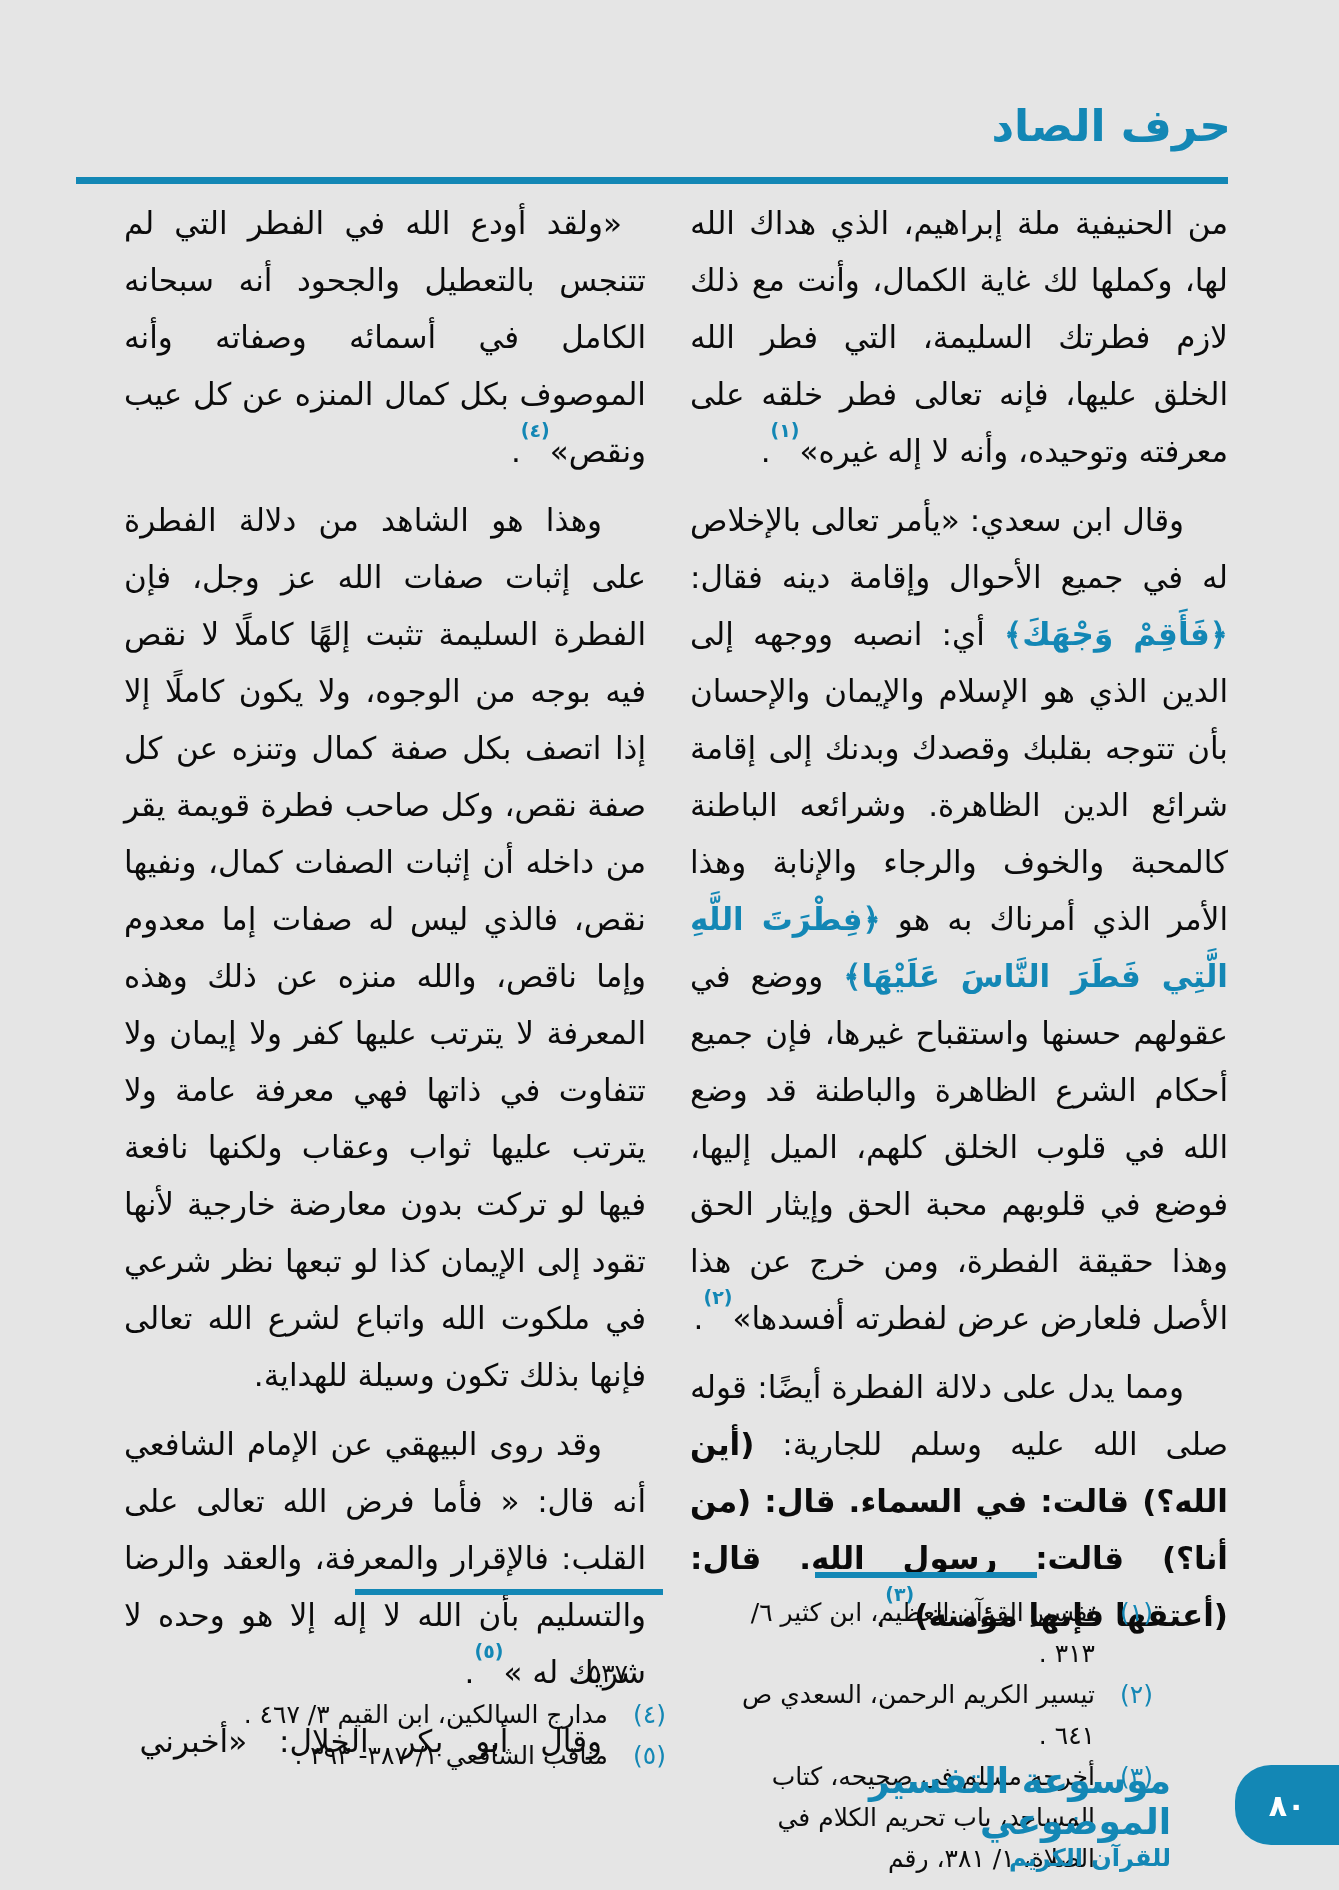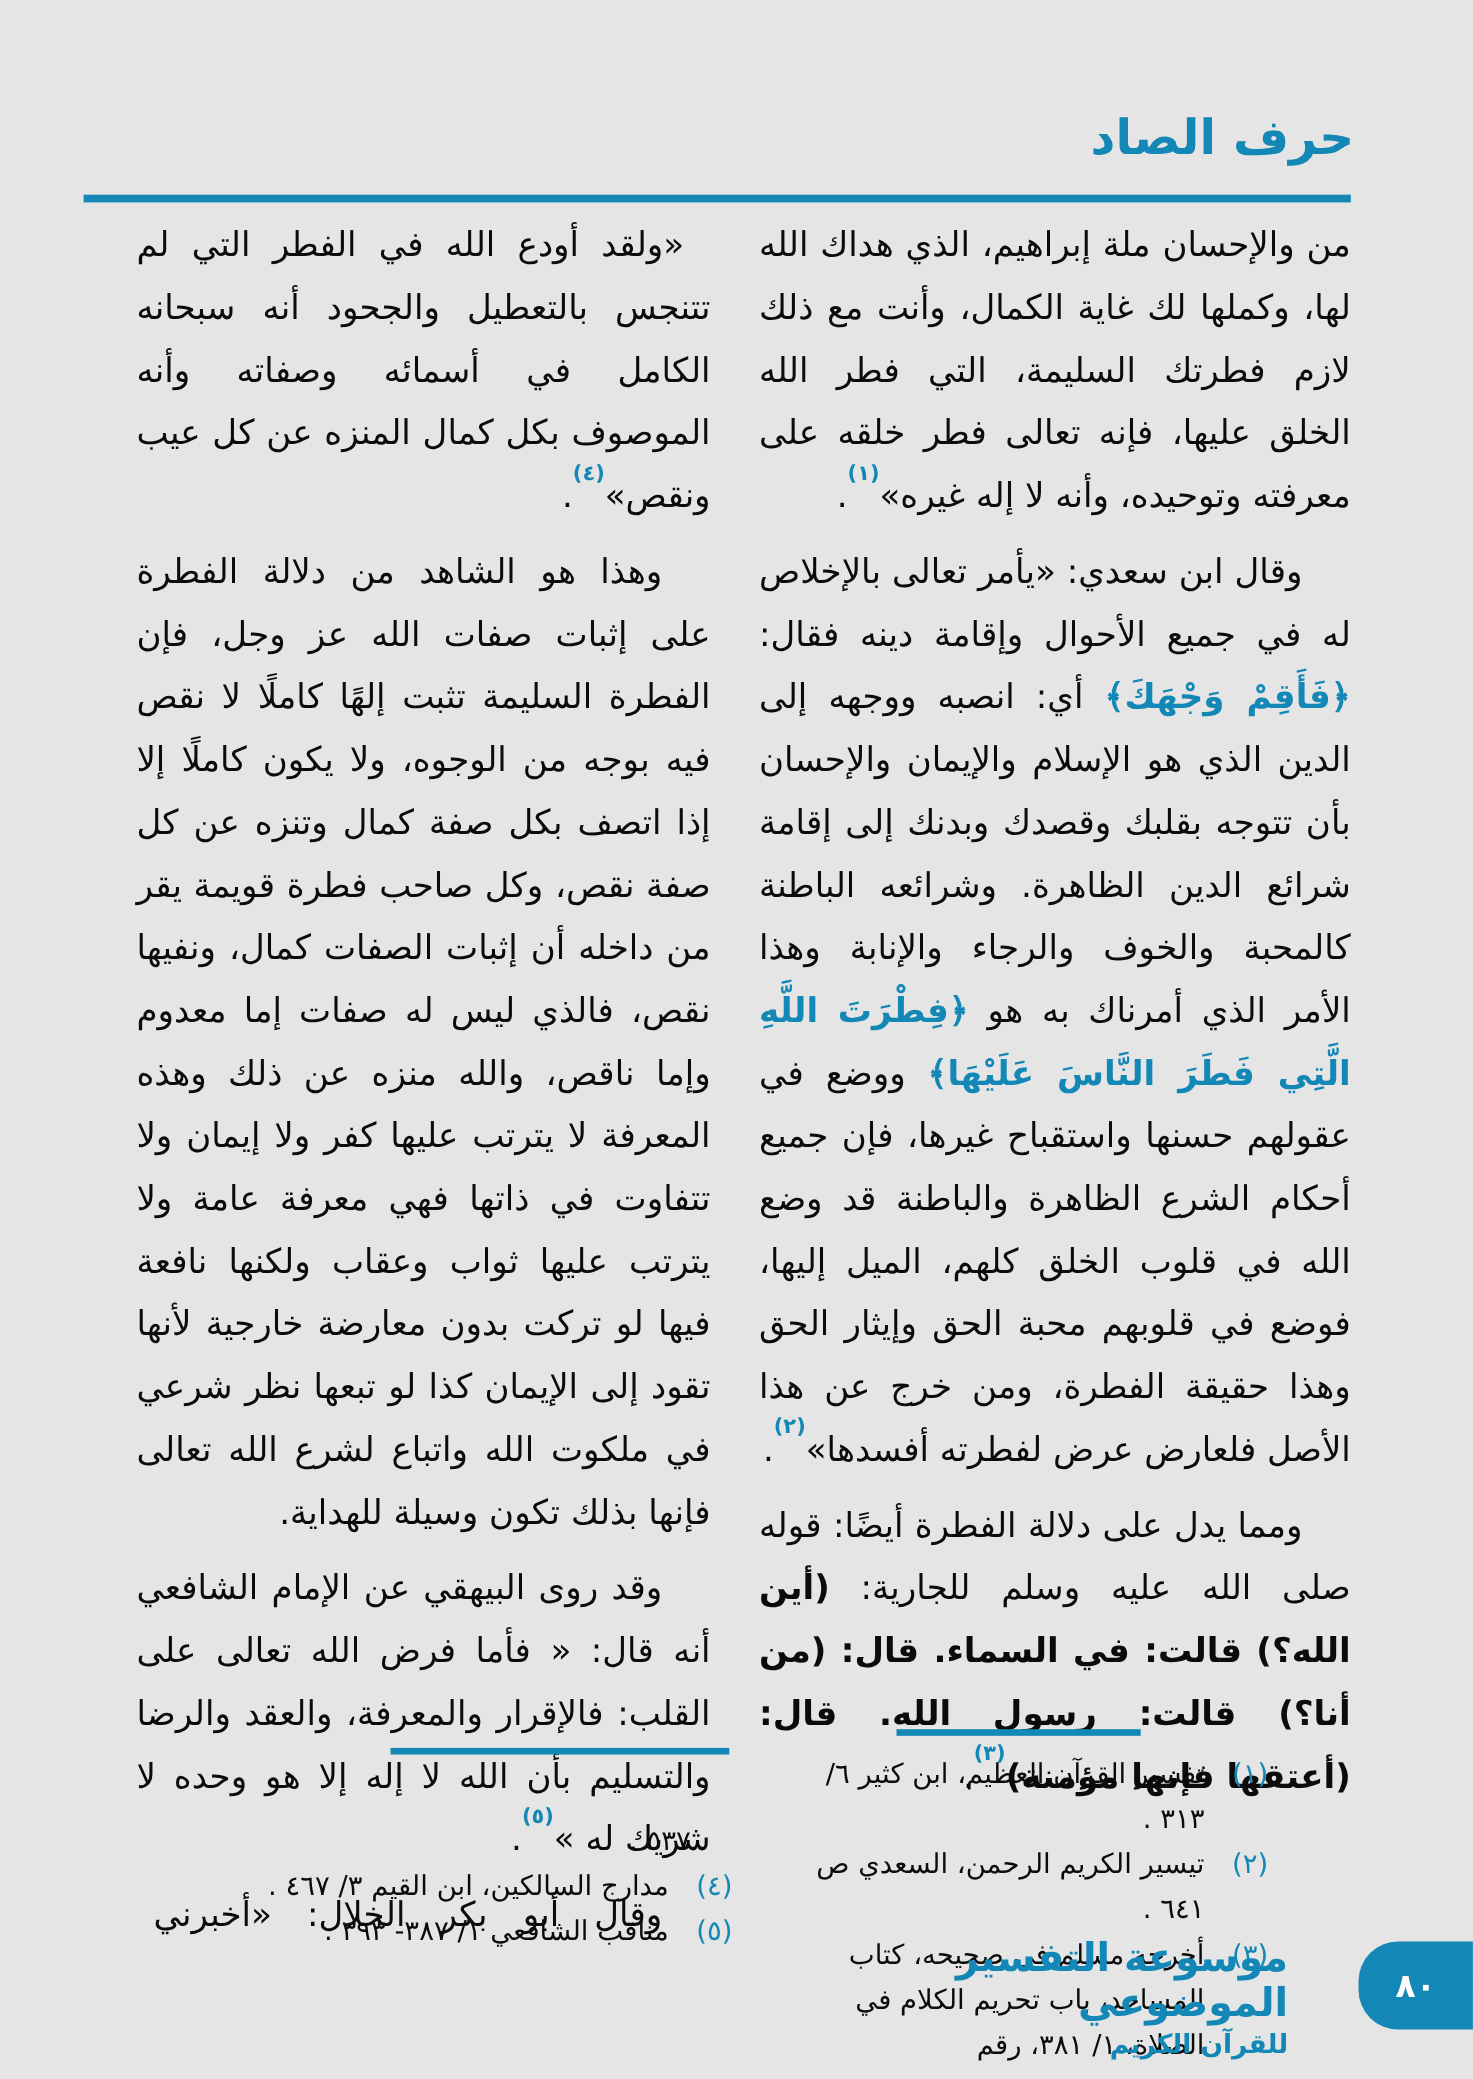--- a/index.html
+++ b/index.html
@@ -59,21 +59,21 @@
 </style>
 </head>
 <body>
 
 <div class="page">
 
   <div class="chapter-title">حرف الصاد</div>
   <div class="header-rule"></div>
 
   <div class="col col-right">
-    <p class="para no-indent"><span>من والإحسان ملة إبراهيم، الذي هداك الله لها، وكملها لك غاية الكمال، وأنت مع ذلك لازم فطرتك السليمة، التي فطر الله الخلق عليها، فإنه تعالى فطر خلقه على معرفته وتوحيده، وأنه لا إله غيره»</span><sup class="fnref">(١)</sup><span>.</span></p>
+    <p class="para no-indent"><span>من الحنيفية ملة إبراهيم، الذي هداك الله لها، وكملها لك غاية الكمال، وأنت مع ذلك لازم فطرتك السليمة، التي فطر الله الخلق عليها، فإنه تعالى فطر خلقه على معرفته وتوحيده، وأنه لا إله غيره»</span><sup class="fnref">(١)</sup><span>.</span></p>
     <p class="para"><span>وقال ابن سعدي: «يأمر تعالى بالإخلاص له في جميع الأحوال وإقامة دينه فقال: </span><span class="verse">﴿فَأَقِمْ وَجْهَكَ﴾</span><span> أي: انصبه ووجهه إلى الدين الذي هو الإسلام والإيمان والإحسان بأن تتوجه بقلبك وقصدك وبدنك إلى إقامة شرائع الدين الظاهرة. وشرائعه الباطنة كالمحبة والخوف والرجاء والإنابة وهذا الأمر الذي أمرناك به هو </span><span class="verse">﴿فِطْرَتَ اللَّهِ الَّتِي فَطَرَ النَّاسَ عَلَيْهَا﴾</span><span> ووضع في عقولهم حسنها واستقباح غيرها، فإن جميع أحكام الشرع الظاهرة والباطنة قد وضع الله في قلوب الخلق كلهم، الميل إليها، فوضع في قلوبهم محبة الحق وإيثار الحق وهذا حقيقة الفطرة، ومن خرج عن هذا الأصل فلعارض عرض لفطرته أفسدها»</span><sup class="fnref">(٢)</sup><span>.</span></p>
     <p class="para"><span>ومما يدل على دلالة الفطرة أيضًا: قوله صلى الله عليه وسلم للجارية: </span><span class="hadith">(أين الله؟) قالت: في السماء. قال: (من أنا؟) قالت: رسول الله. قال: (أعتقها فإنها مؤمنة)</span><sup class="fnref">(٣)</sup><span>.</span></p>
   </div>
 
   <div class="col col-left">
     <p class="para small-indent"><span>«ولقد أودع الله في الفطر التي لم تتنجس بالتعطيل والجحود أنه سبحانه الكامل في أسمائه وصفاته وأنه الموصوف بكل كمال المنزه عن كل عيب ونقص»</span><sup class="fnref">(٤)</sup><span>.</span></p>
     <p class="para"><span>وهذا هو الشاهد من دلالة الفطرة على إثبات صفات الله عز وجل، فإن الفطرة السليمة تثبت إلهًا كاملًا لا نقص فيه بوجه من الوجوه، ولا يكون كاملًا إلا إذا اتصف بكل صفة كمال وتنزه عن كل صفة نقص، وكل صاحب فطرة قويمة يقر من داخله أن إثبات الصفات كمال، ونفيها نقص، فالذي ليس له صفات إما معدوم وإما ناقص، والله منزه عن ذلك وهذه المعرفة لا يترتب عليها كفر ولا إيمان ولا تتفاوت في ذاتها فهي معرفة عامة ولا يترتب عليها ثواب وعقاب ولكنها نافعة فيها لو تركت بدون معارضة خارجية لأنها تقود إلى الإيمان كذا لو تبعها نظر شرعي في ملكوت الله واتباع لشرع الله تعالى فإنها بذلك تكون وسيلة للهداية.</span></p>
     <p class="para"><span>وقد روى البيهقي عن الإمام الشافعي أنه قال: « فأما فرض الله تعالى على القلب: فالإقرار والمعرفة، والعقد والرضا والتسليم بأن الله لا إله إلا هو وحده لا شريك له »</span><sup class="fnref">(٥)</sup><span>.</span></p>
     <p class="para stretch"><span>وقال أبو بكر الخلال: «أخبرني</span></p>
   </div>

